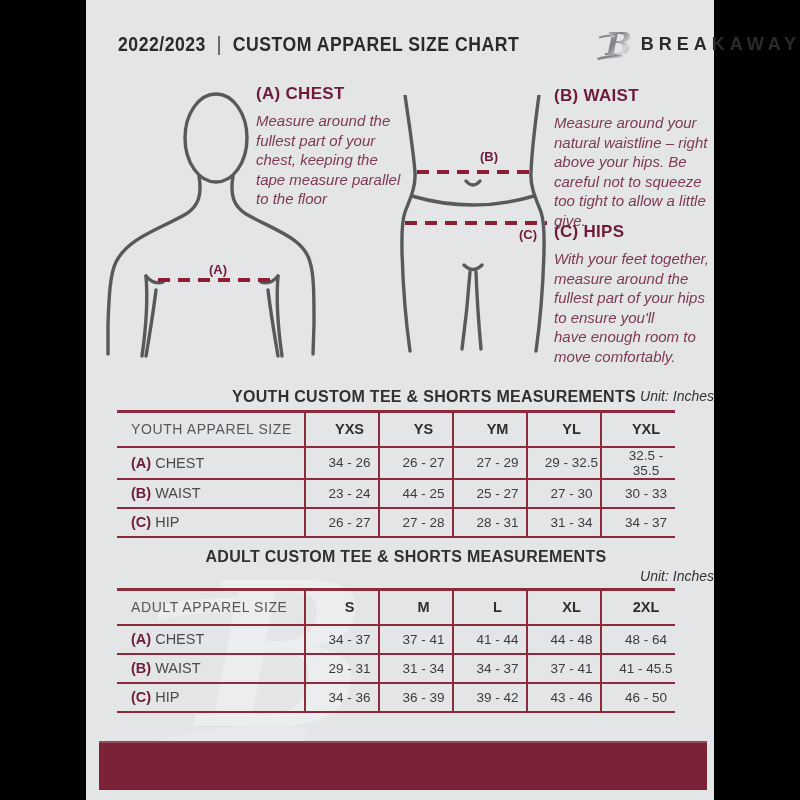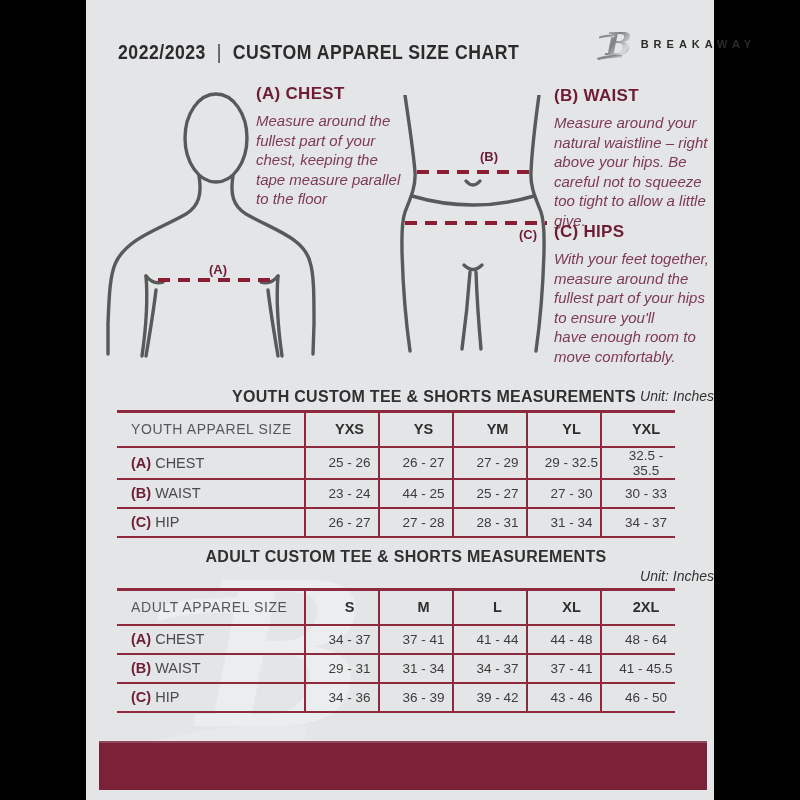--- a/index.html
+++ b/index.html
@@ -14,26 +14,26 @@
   html,body{width:800px;height:800px;overflow:hidden;background:#000;
     font-family:"Liberation Sans",sans-serif;}
   .stage{position:relative;width:800px;height:800px;background:#000;}
   .letterbox{position:absolute;top:0;height:800px;background:#000;}
   .letterbox.left{left:0;width:86px;}
   .letterbox.right{right:0;width:86px;}
   .page{position:absolute;left:86px;top:0;width:628px;height:800px;background:#e4e5e7;}
 
   
   .header{position:absolute;top:24px;left:32px;right:26px;display:flex;
-    justify-content:space-between;align-items:flex-end;z-index:3;}
+    justify-content:space-between;align-items:center;z-index:3;}
   .header-title{font-weight:bold;font-size:21px;color:var(--ink);letter-spacing:.6px;
     white-space:nowrap;transform:scaleX(.84);transform-origin:left center;}
   .header-title .divider{margin:0 13px;font-weight:normal;color:#3a3a3a;}
   .brand{display:flex;align-items:center;gap:9px;}
-  .brand-name{font-weight:bold;font-size:11px;letter-spacing:5px;color:var(--ink);}
+  .brand-name{font-weight:bold;font-size:18px;letter-spacing:5px;color:var(--ink);}
 
   
   .fig{position:absolute;z-index:1;}
   .fig path,.fig ellipse{fill:none;stroke:var(--fig);stroke-width:3.4;
     stroke-linecap:round;stroke-linejoin:round;}
   .fig .dash{stroke:#8b1e33;stroke-width:4;stroke-dasharray:12 8;stroke-linecap:butt;}
   .fig text{font-family:"Liberation Sans",sans-serif;font-weight:bold;font-size:13px;
     fill:var(--maroon-dark);stroke:none;}
 
   
@@ -157,21 +157,21 @@
             <th>YXS</th>
             <th>YS</th>
             <th>YM</th>
             <th>YL</th>
             <th>YXL</th>
           </tr>
         </thead>
         <tbody>
           <tr>
             <td><span class="pfx">(A)</span> CHEST</td>
-            <td>25 - 26</td>
+            <td>34 - 26</td>
             <td>26 - 27</td>
             <td>27 - 29</td>
             <td>29 - 32.5</td>
             <td>32.5 - 35.5</td>
           </tr>
           <tr>
             <td><span class="pfx">(B)</span> WAIST</td>
             <td>23 - 24</td>
             <td>44 - 25</td>
             <td>25 - 27</td>

